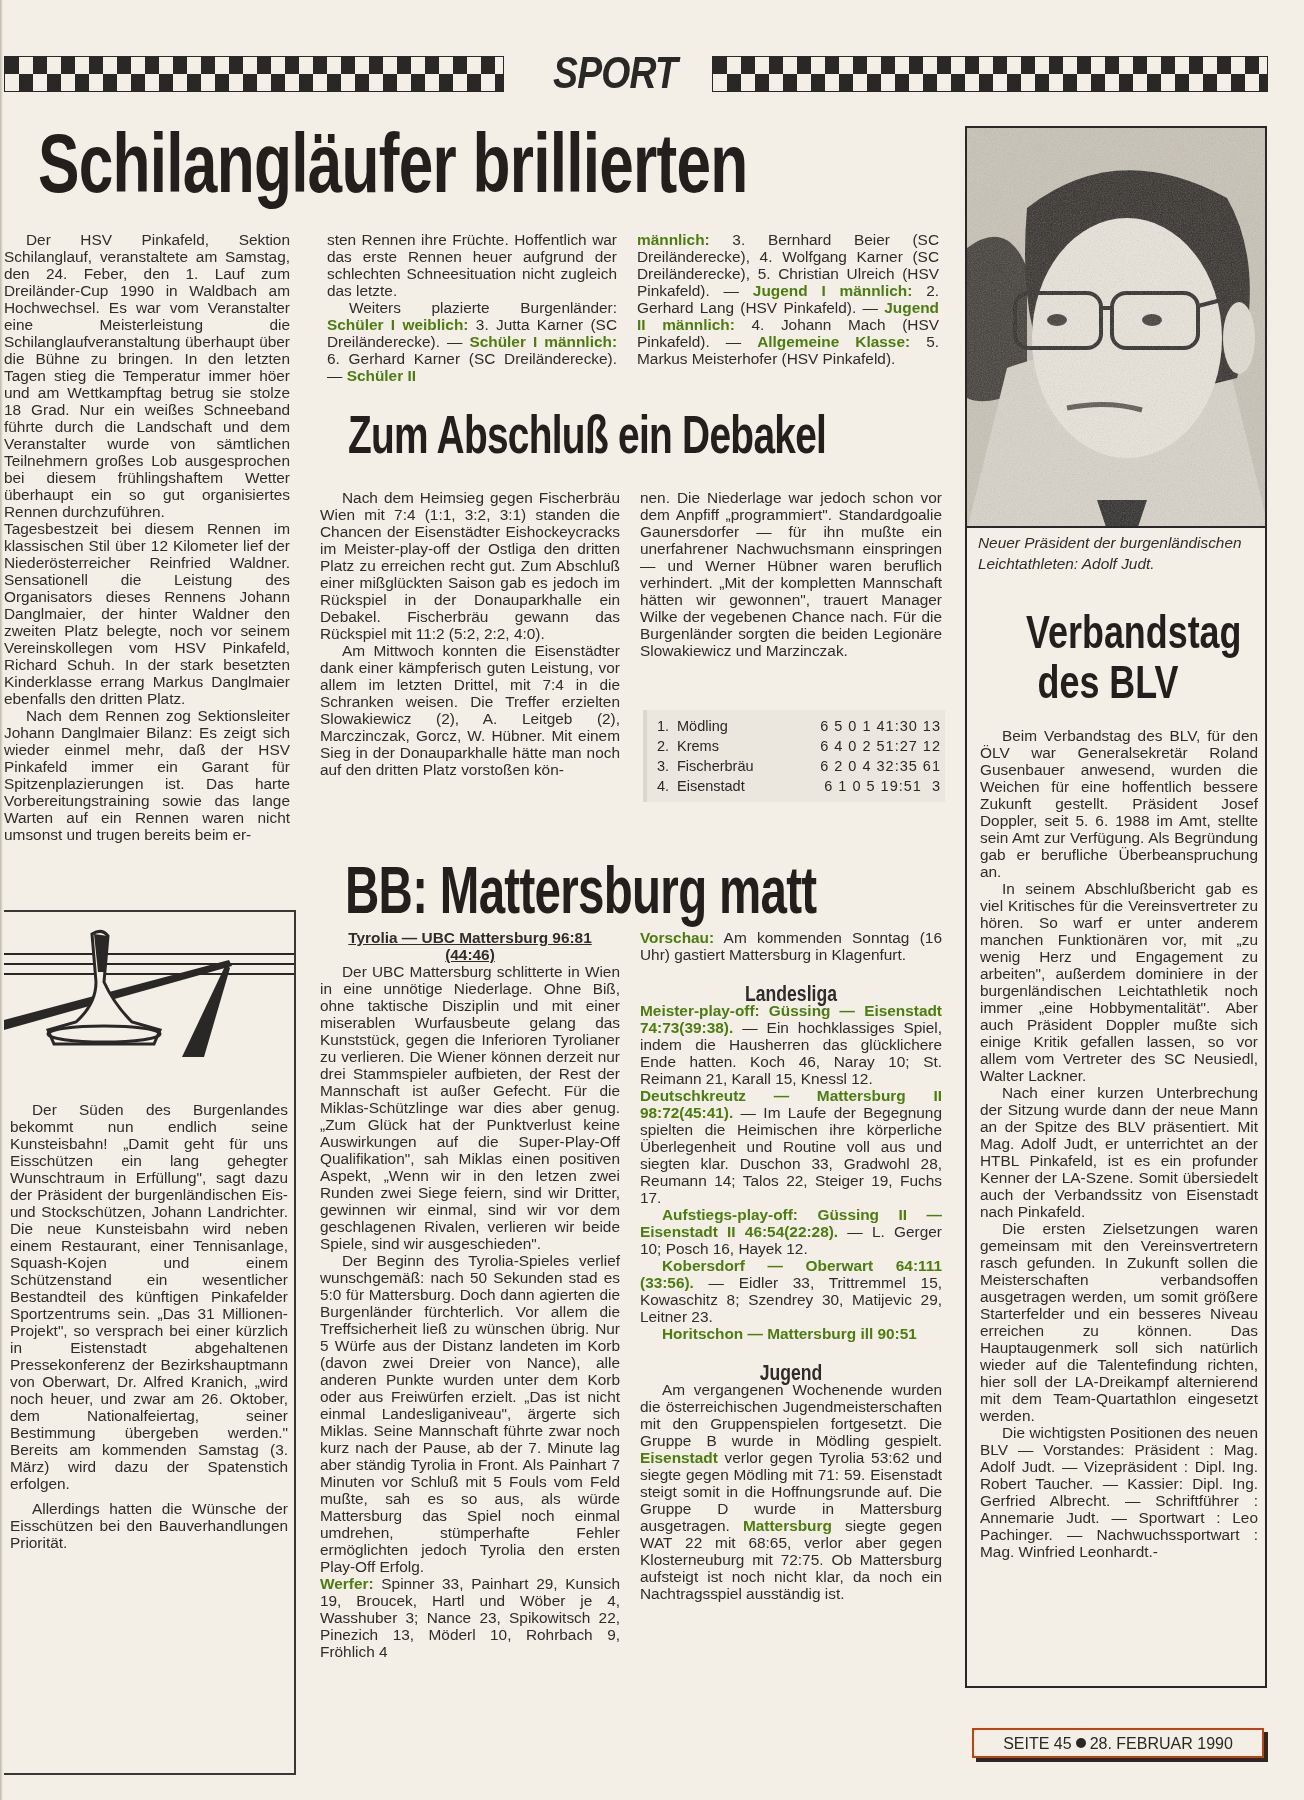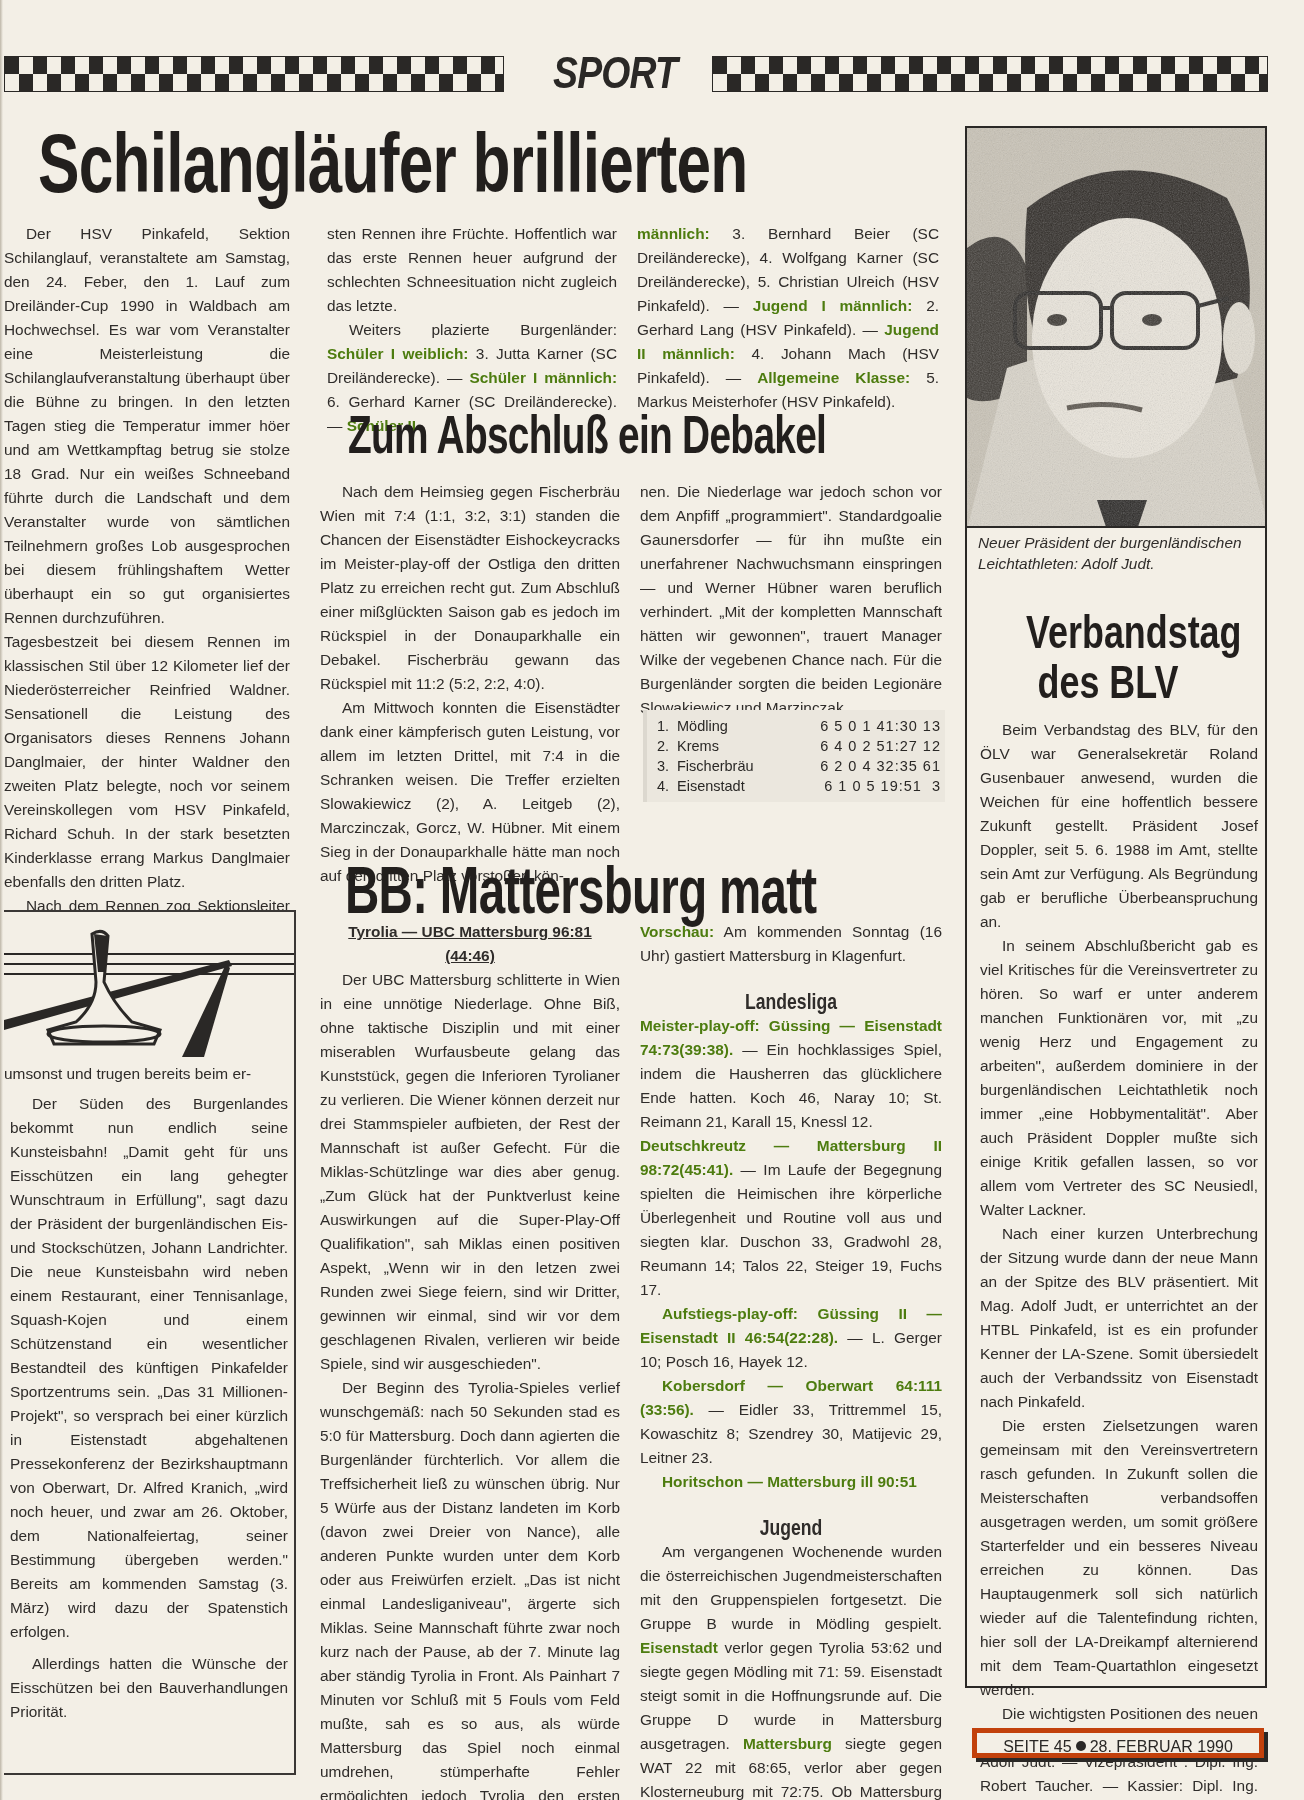--- a/index.html
+++ b/index.html
@@ -33,22 +33,22 @@
     font-family: "Liberation Sans", sans-serif; font-weight: bold; color: #221f1d;
     white-space: nowrap; transform-origin: left top; letter-spacing: -1px;
   }
   .h1 { top: 118px; left: 38px; font-size: 84px; line-height: 90px; transform: scaleX(0.74); }
   .h2 { top: 405px; left: 348px; font-size: 54px; line-height: 58px; transform: scaleX(0.72); }
   .h3 { top: 855px; left: 345px; font-size: 66px; line-height: 70px; transform: scaleX(0.72); }
   .h4 { top: 607px; left: 1003px; width: 210px; font-size: 46px; line-height: 50px; text-align:center; white-space: normal; transform: scaleX(0.78); transform-origin: center top; letter-spacing: 0; }
   .sub-head { font-family: "Liberation Sans", sans-serif; font-weight: bold; font-size: 22px; text-align: center; transform: scaleX(0.8); }
 
   .col {
-    position: absolute; font-size: 15.4px; line-height: 24px; text-align: justify;
-    hyphens: manual; color: #2f2c2a;
+    position: absolute; font-size: 15.4px; line-height: 17px; text-align: justify;
+    hyphens: manual; color: #2f2c2a; margin-top: 9px;
   }
   .col p { text-indent: 22px; }
   .col p.noind { text-indent: 0; }
   .col b { color: #4d7c0f; }
 
   
   .a1c1 { top: 222px; left: 4px; width: 286px; }
   .a1c2 { top: 222px; left: 327px; width: 290px; }
   .a1c3 { top: 222px; left: 637px; width: 302px; }
   
@@ -70,21 +70,21 @@
   .eis-art { position: absolute; top: 0; left: 0; width: 290px; height: 145px; }
   .eis-banner { position: absolute; top: 145px; left: 0; width: 290px; height: 40px; background: #2a2826; color: #f3efe6; font-weight: bold; font-style: italic; font-size: 28px; line-height: 40px; letter-spacing: 6px; padding-left: 8px; white-space: nowrap; }
   .eis-text { top: 1092px; left: 10px; width: 278px; }
 
   
   .photo { position: absolute; top: 126px; left: 965px; width: 302px; height: 402px; border: 2px solid #2a2826; overflow: hidden; background: #cfcac0; }
   .caption { position: absolute; top: 533px; left: 978px; width: 282px; font-style: italic; font-size: 15.4px; line-height: 20.6px; color: #2f2c2a; }
   .blv-box { position: absolute; top: 528px; left: 965px; width: 302px; height: 1160px; border: 2px solid #2a2826; border-top: none; }
   .blv-text { top: 718px; left: 980px; width: 278px; }
 
-  .footer-box { position: absolute; top: 1728px; left: 972px; width: 292px; height: 30px; border: 5px solid #c2410c; background: #f3efe6; box-shadow: 4px 4px 0 #2a2826; font-size: 16px; line-height: 28px; text-align: center; color: #2a2826; }
+  .footer-box { position: absolute; top: 1728px; left: 972px; width: 292px; height: 30px; border: 2px solid #c2410c; background: #f3efe6; box-shadow: 4px 4px 0 #2a2826; font-size: 16px; line-height: 28px; text-align: center; color: #2a2826; }
   .dot { display: inline-block; width: 10px; height: 10px; border-radius: 50%; background: #2a2826; margin: 0 4px; vertical-align: 1px; }
 
   .left-edge { position: absolute; top: 0; left: 0; width: 3px; height: 1800px; background: linear-gradient(90deg, #bdb6a8, transparent); }
 </style>
 </head>
 <body>
 
 <div class="left-edge"></div>
 
 <div class="checker" style="left:4px;width:500px;"></div>

